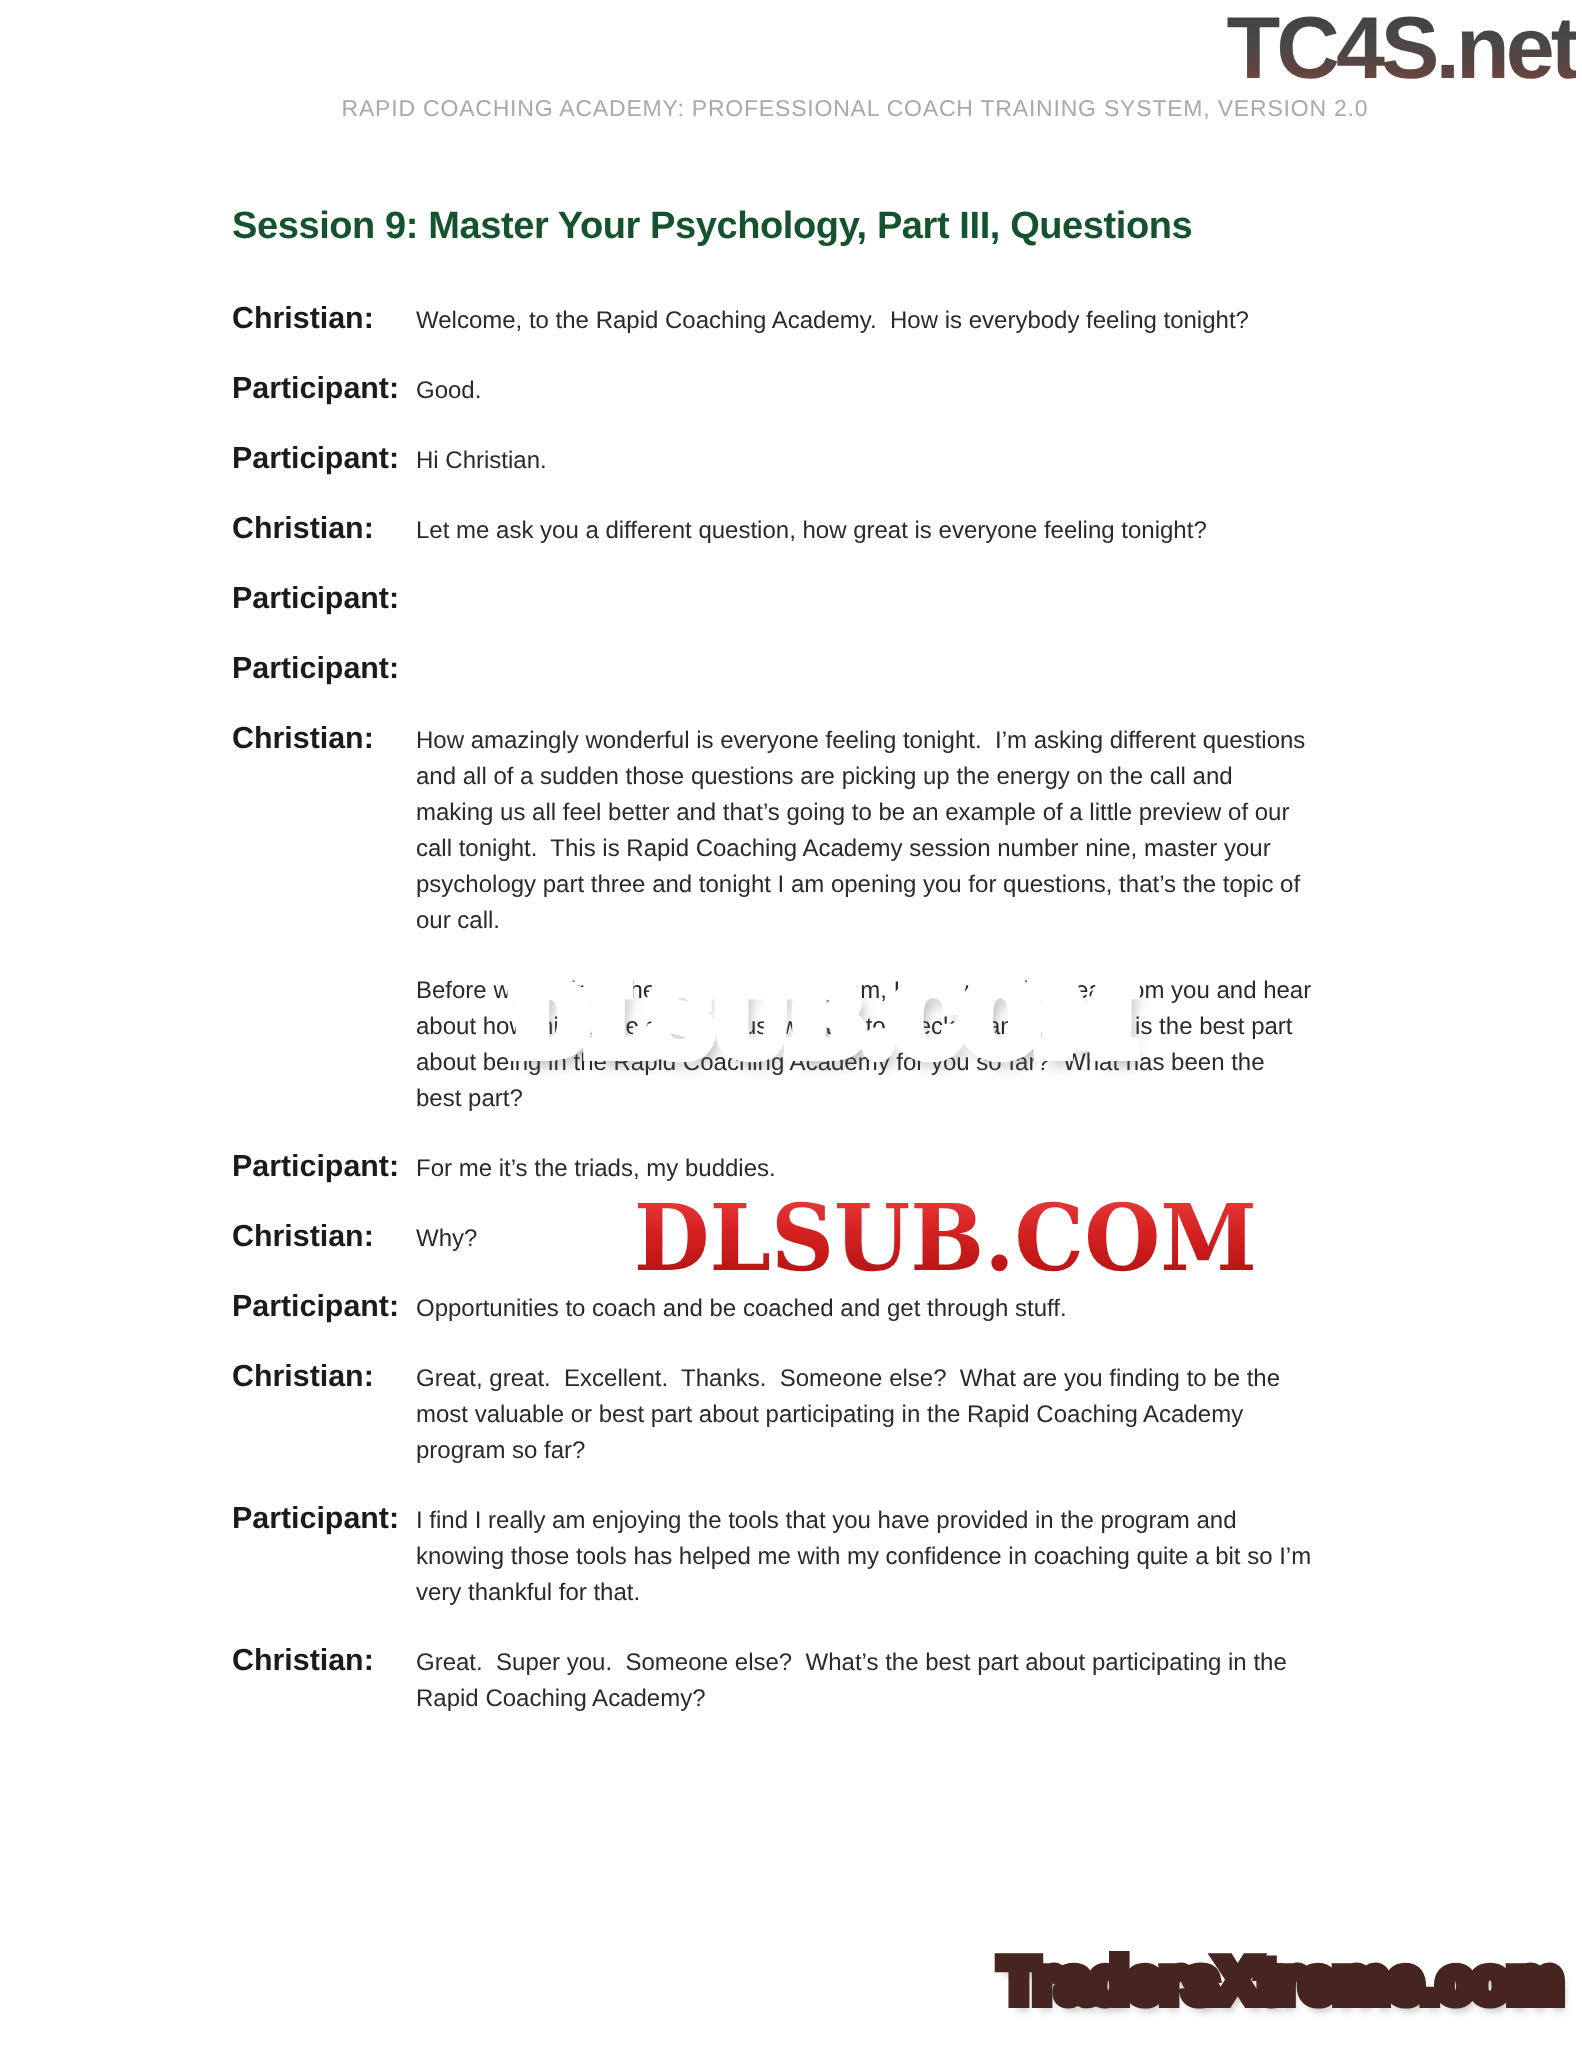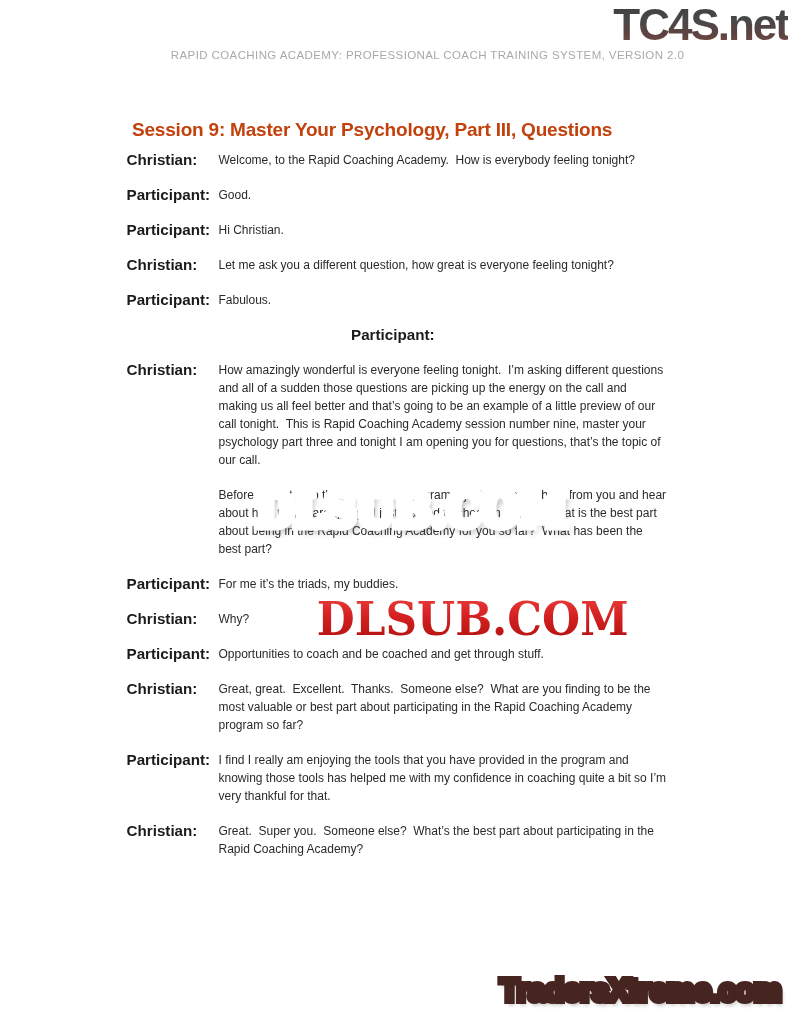--- a/index.html
+++ b/index.html
@@ -29,29 +29,29 @@
     position:absolute; top:49px; left:0; width:100%;
     text-align:center;
     font-size:11.5px; letter-spacing:.4px;
     color:#a9a9a9;
     white-space:pre;
     padding-left:32px;
   }
 
   
   .title{
-    position:absolute; top:103px; left:116px; margin:16px;
-    font-size:19px; font-weight:bold; color:#c2410c;
+    position:absolute; top:103px; left:116px; margin:0;
+    font-size:19px; font-weight:bold; color:#14532d;
     letter-spacing:-.2px;
     white-space:pre;
   }
 
   
   .transcript{position:absolute; top:151px; left:116px; width:562px;}
-  .row{display:flex; align-items:flex-start; margin-bottom:17px;justify-content:center;}
+  .row{display:flex; align-items:flex-start; margin-bottom:17px;}
   .speaker{
     flex:0 0 92px;
     font-weight:bold; font-size:15.2px; line-height:18px;
     color:#1b1b1b;
   }
   .dialogue{width:449px; font-size:12px; line-height:18px; color:#2a2a2a;}
   .para{white-space:pre-wrap; margin:0 0 17px 0;}
   .para:last-child{margin-bottom:0;}
 
   
@@ -123,23 +123,20 @@
 
       <div class="row">
         <div class="speaker">Christian:</div>
         <div class="dialogue">
           <div class="para">Let me ask you a different question, how great is everyone feeling tonight?</div>
         </div>
       </div>
 
       <div class="row">
         <div class="speaker">Participant:</div>
-        <div class="dialogue">
-          <div class="para">Fabulous.</div>
-        </div>
       </div>
 
       <div class="row">
         <div class="speaker">Participant:</div>
       </div>
 
       <div class="row">
         <div class="speaker">Christian:</div>
         <div class="dialogue">
           <div class="para">How amazingly wonderful is everyone feeling tonight.  I’m asking different questions and all of a sudden those questions are picking up the energy on the call and making us all feel better and that’s going to be an example of a little preview of our call tonight.  This is Rapid Coaching Academy session number nine, master your psychology part three and tonight I am opening you for questions, that’s the topic of our call.</div>

